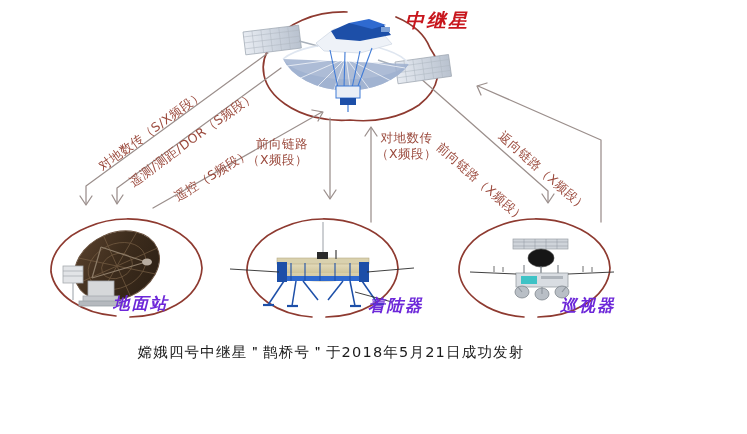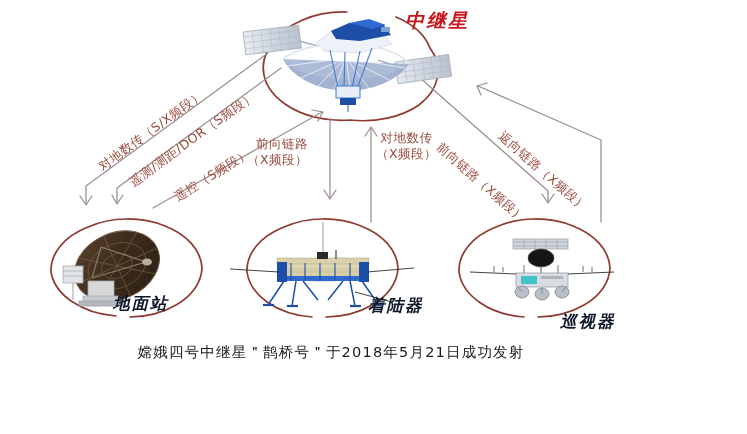--- a/index.html
+++ b/index.html
@@ -19,21 +19,21 @@
     white-space:nowrap;
     line-height:1.18;
     transform-origin:left top;
     pointer-events:none;
   }
   .link-label.two-line{line-height:1.25;}
 
   
   .node-title{
     position:absolute;
-    color:#0f172a;
+    color:#6d28d9;
     font-weight:bold;
     font-style:italic;
     letter-spacing:2px;
     white-space:nowrap;
   }
   .node-title.satellite{font-size:19px;color:#c8161d;letter-spacing:2.5px;}
   .node-title.ground{font-size:16.5px;}
 
   
   #caption{
@@ -315,19 +315,19 @@
   <div class="link-label" style="left:443px;top:140px;transform:rotate(41deg);">前向链路（X频段）</div>
 
   <div class="link-label" style="left:505px;top:129px;transform:rotate(41deg);">返向链路（X频段）</div>
 
   <div class="node-title satellite" style="left:369px;top:8px;margin-left:36px;">中继星</div>
 
   <div class="node-title ground" style="left:113px;top:293px;">地面站</div>
 
   <div class="node-title ground" style="left:368px;top:295px;">着陆器</div>
 
-  <div class="node-title ground" style="left:560px;top:295px;margin-top:16px;">巡视器</div>
+  <div class="node-title ground" style="left:560px;top:295px;">巡视器</div>
 
   <div id="caption">
     <div>嫦娥四号中继星＂鹊桥号＂于2018年5月21日成功发射</div>
   </div>
 
 </div>
 
 </body></html>

